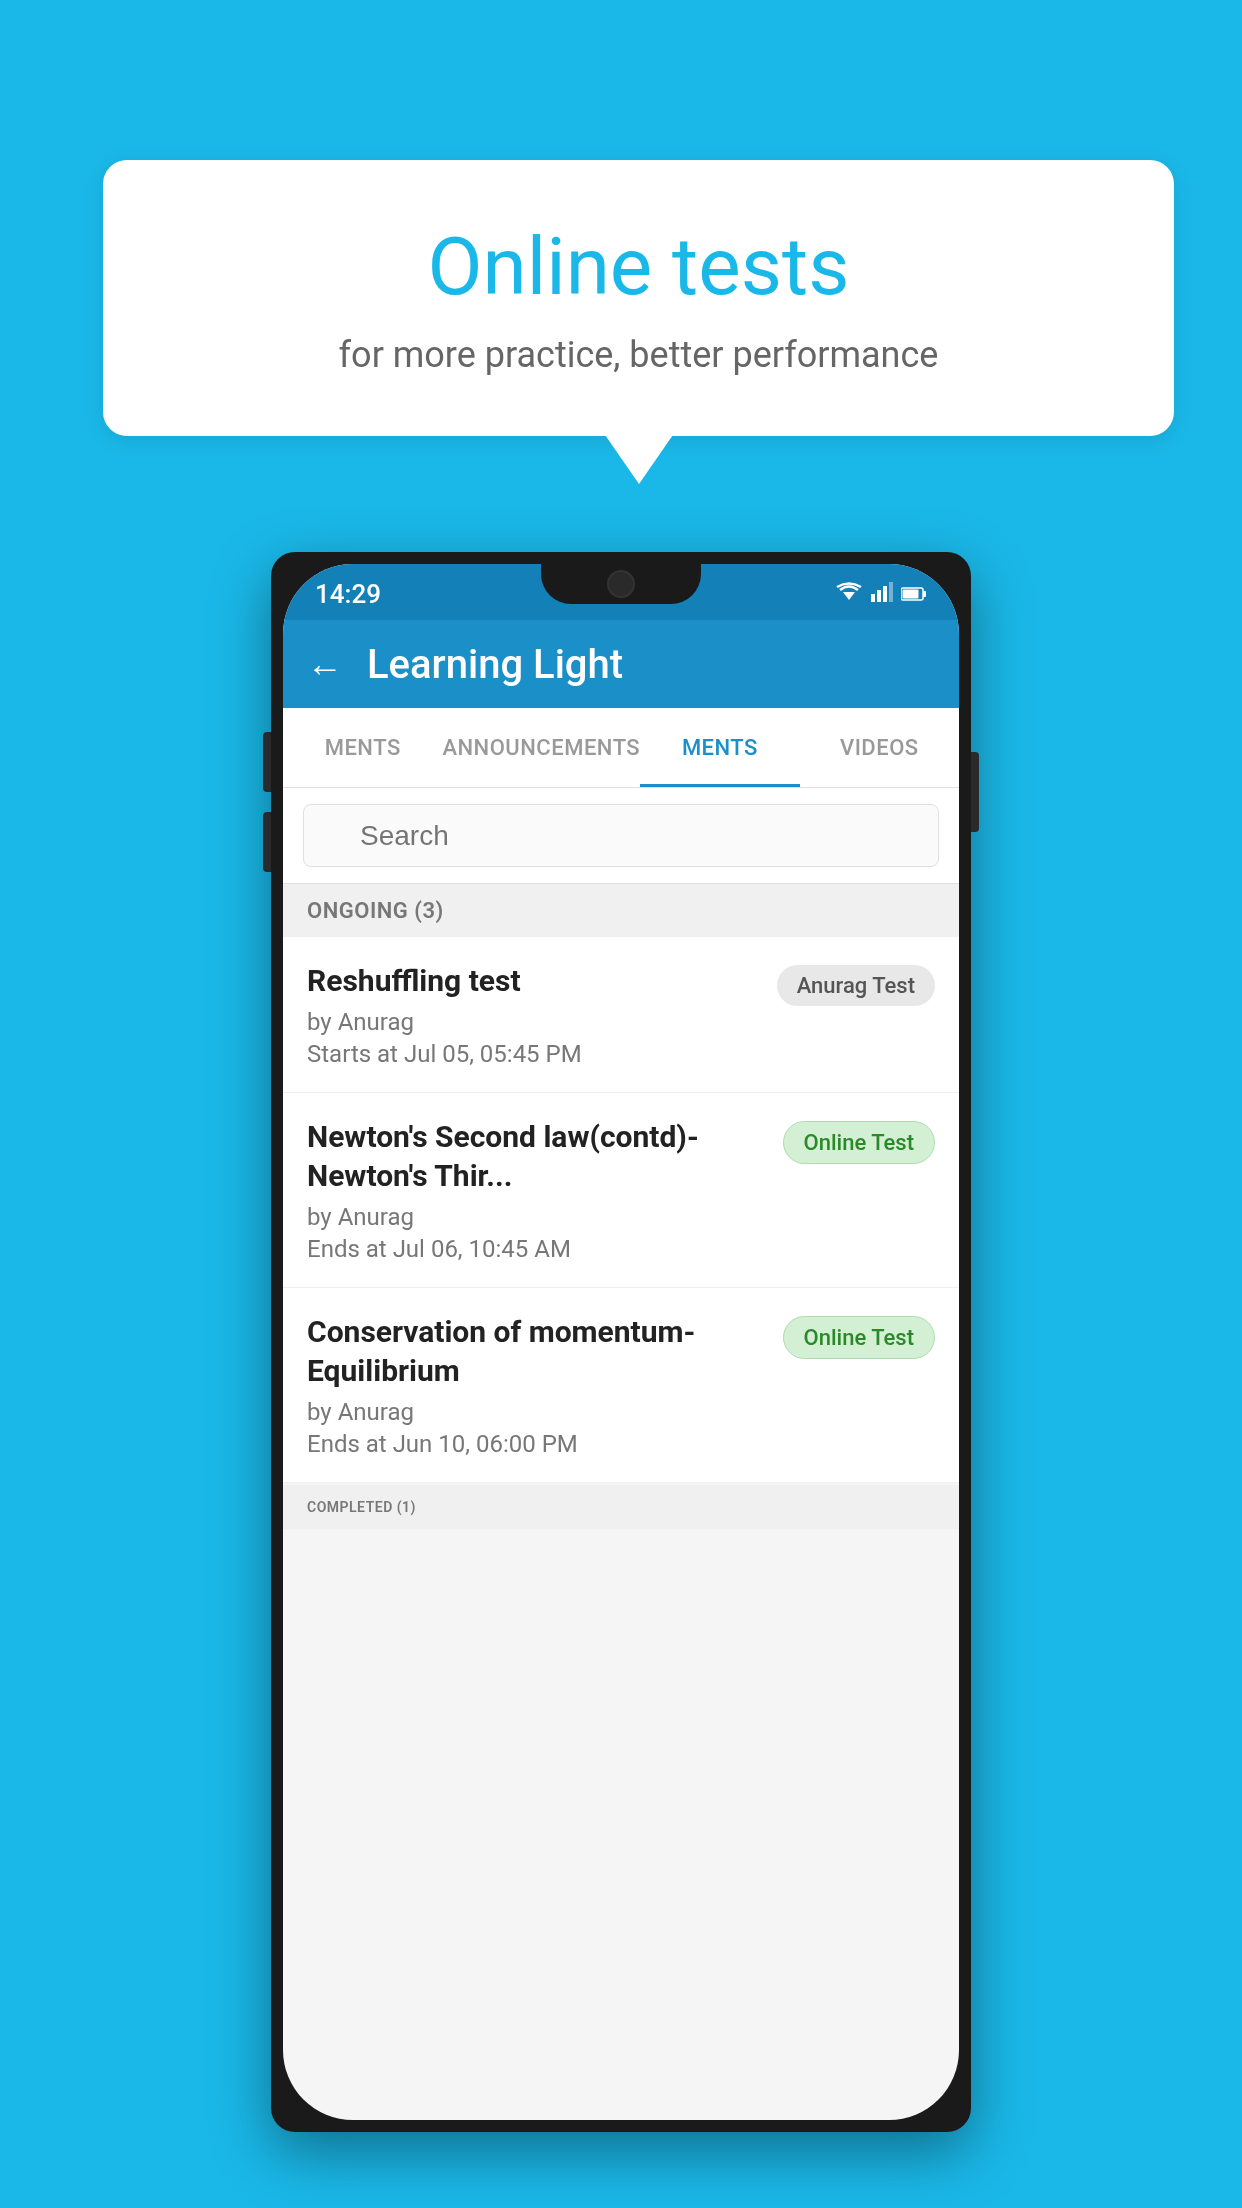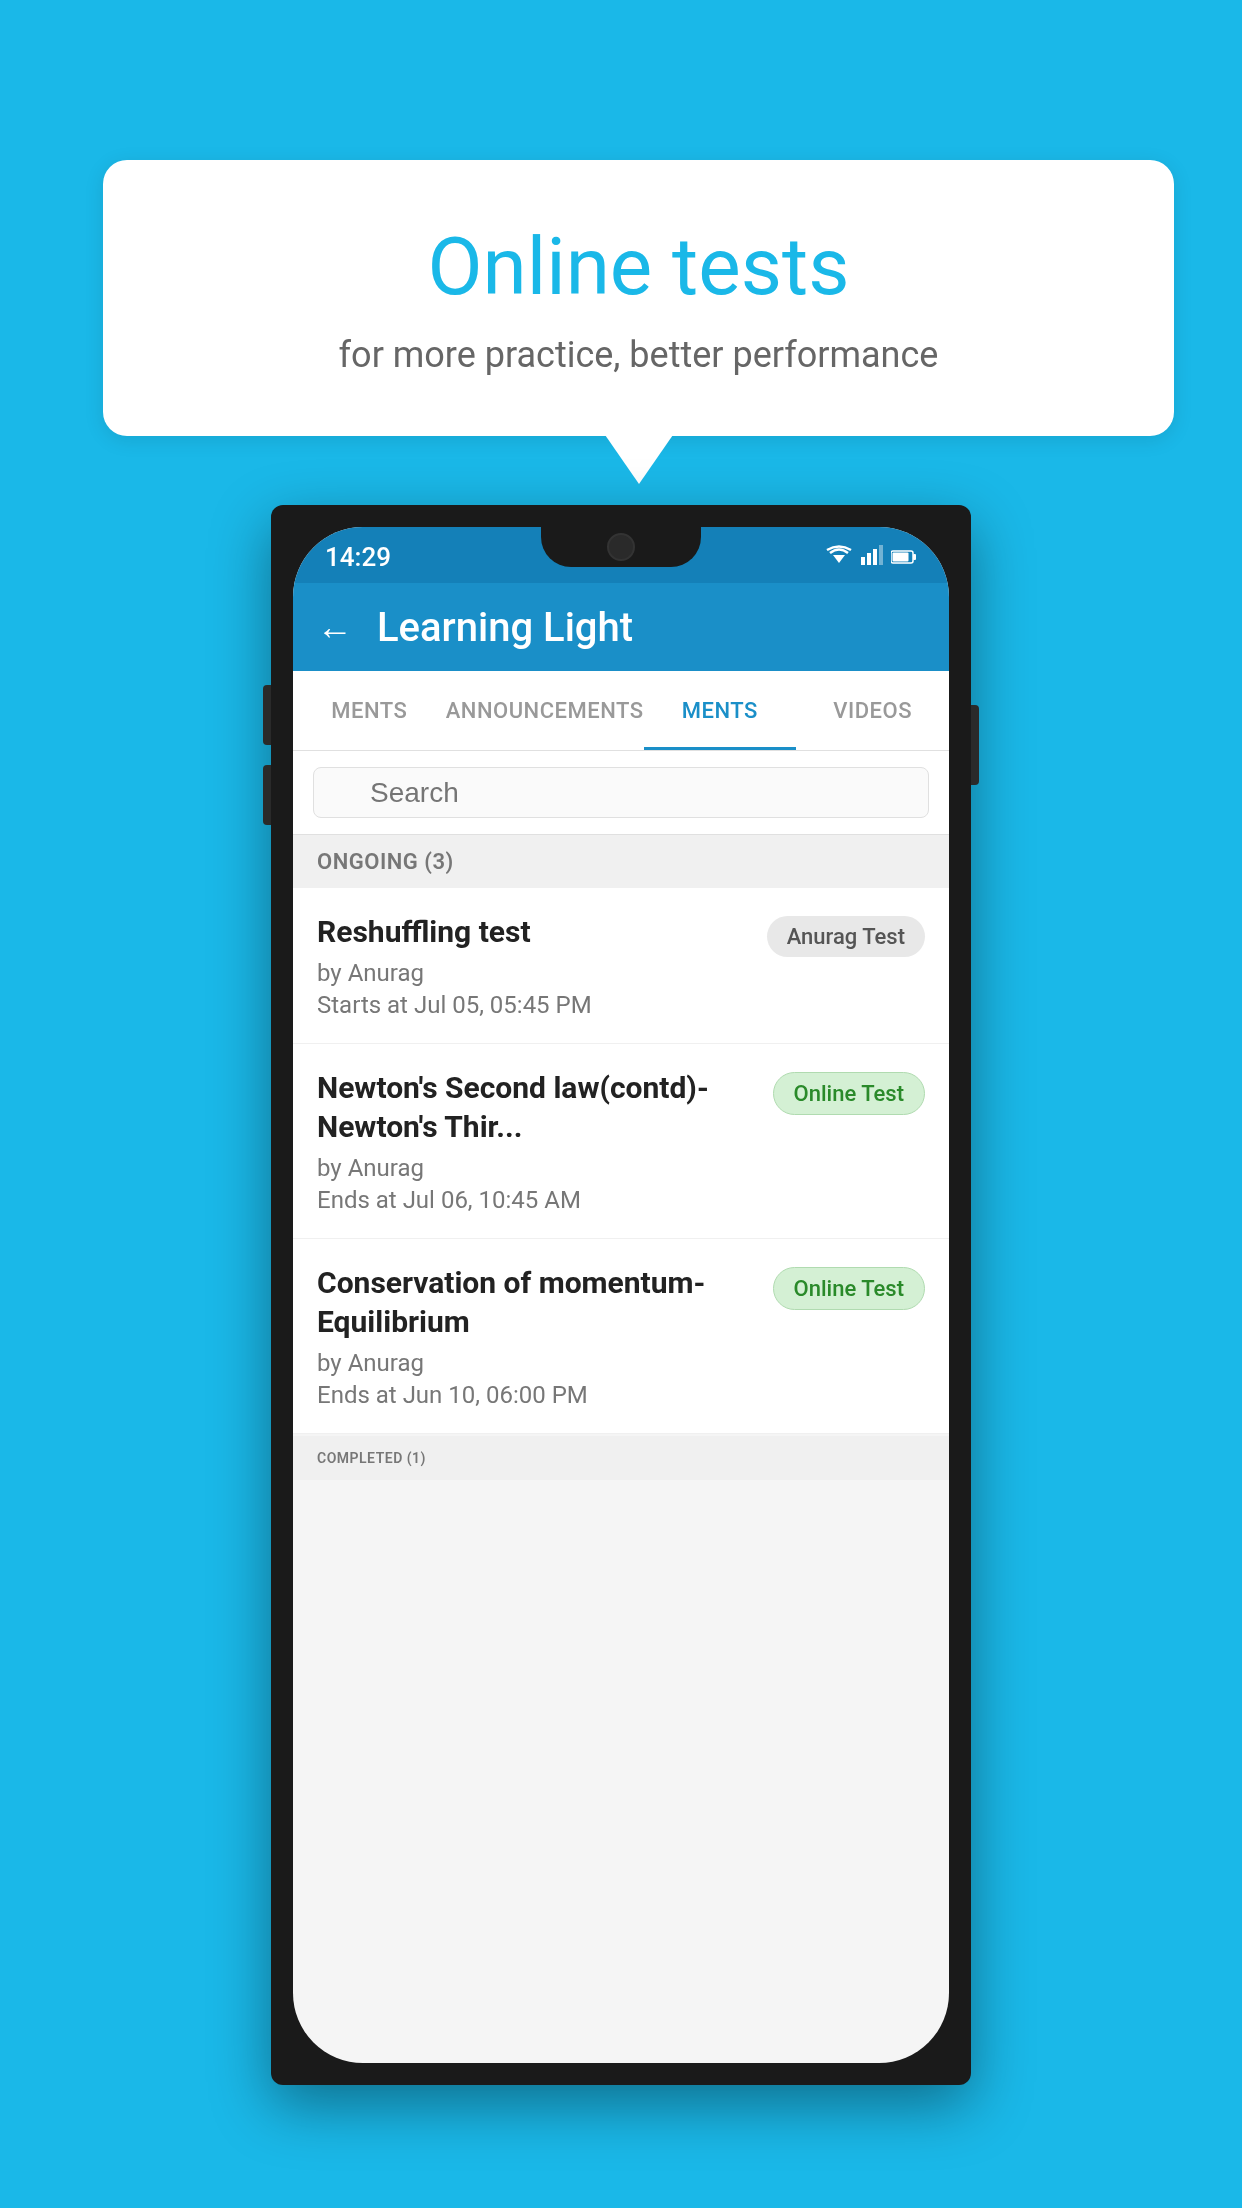--- a/index.html
+++ b/index.html
@@ -53,28 +53,28 @@
 
     .bubble-subtitle {
       font-size: 36px;
       color: #666;
       font-weight: 400;
     }
 
     
     .phone-frame {
       position: absolute;
-      top: 505px;
+      top: 552px;
       left: 50%;
       transform: translateX(-50%);
       width: 700px;
       height: 1580px;
       background: #1a1a1a;
-      border-radius: 12px;
-      padding: 22px;
+      border-radius: 24px;
+      padding: 12px;
       box-shadow: 0 20px 60px rgba(0,0,0,0.4);
     }
 
     .phone-inner {
       width: 100%;
       height: 100%;
       background: #f5f5f5;
       border-radius: 70px;
       overflow: hidden;
       position: relative;
@@ -193,21 +193,21 @@
 
     
     .search-container {
       background: white;
       padding: 16px 20px;
       border-bottom: 1px solid #e0e0e0;
     }
 
     .search-input {
       width: 100%;
-      height: 51px;
+      height: 63px;
       border: 1px solid #e0e0e0;
       border-radius: 8px;
       padding: 0 20px 0 56px;
       font-size: 28px;
       color: #999;
       background: #fafafa;
       position: relative;
     }
 
     .search-wrapper {

